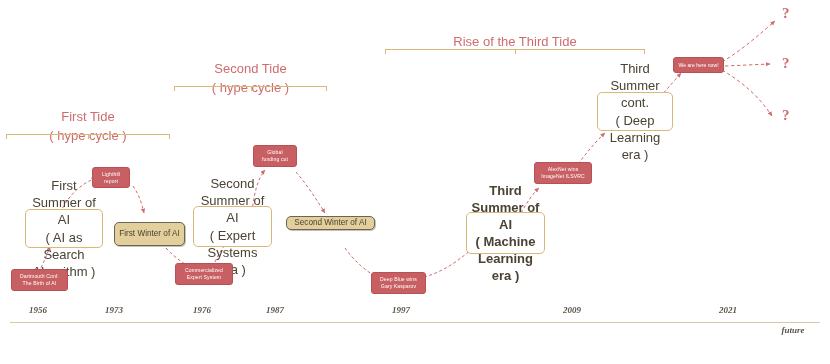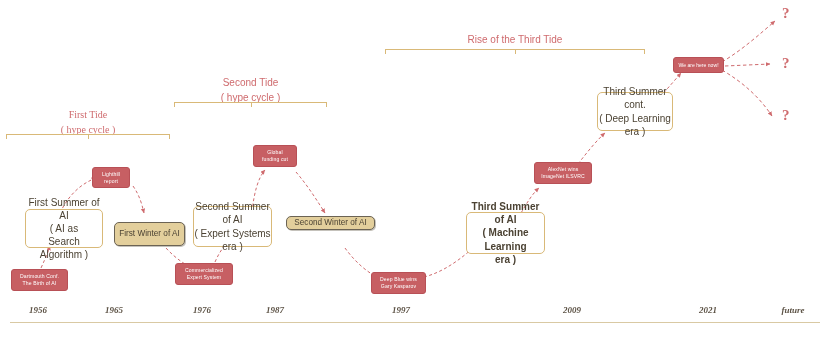--- a/index.html
+++ b/index.html
@@ -20,21 +20,21 @@
     display:flex;align-items:center;justify-content:center;
     text-align:center;
     line-height:1.32;
     white-space:pre-line;
   }
   .node.summer{
     background:#ffffff;
     border:1.3px solid #d9b978;
     border-radius:5px;
     color:#4b4233;
-    font-size:10px;
+    font-size:13px;
   }
   .node.winter{
     background:#e3cf9c;
     border:1.3px solid #6b6354;
     border-radius:5px;
     color:#4b4233;
     font-size:8.2px;
     box-shadow:1px 1px 0 rgba(90,80,60,.35);
   }
   .node.event{
@@ -50,21 +50,21 @@
     border:1px solid #b85056;
     border-radius:3px;
     color:#ffffff;
     font-size:5.1px;
   }
 
   
   .tide{position:absolute;}
   .tide .title{
     color:#cf6b6e;
-    font-size:10px;
+    font-size:13px;
     text-align:center;
     line-height:1.45;
     white-space:pre-line;
   }
   .bracket{
     position:absolute;
     border-top:1.1px solid #d9b978;
     border-left:1.1px solid #d9b978;
     border-right:1.1px solid #d9b978;
     height:5px;
@@ -139,29 +139,29 @@
       <path d="M660,97 C668,88 675,80 681,73"></path>
     </g>
 
     <g fill="none" stroke="#cf6b6e" stroke-width="1" stroke-dasharray="3.4,2.6" marker-end="url(#ah)">
       <path d="M722,62 C742,50 760,34 775,21"></path>
       <path d="M725,66 L770,64"></path>
       <path d="M722,70 C744,83 760,98 772,116"></path>
     </g>
   </svg>
 
-  <div class="tide" style="left:6px;top:108px;width:164px;font-family:Liberation Serif, serif;">
+  <div class="tide" style="left:6px;top:108px;width:164px;">
     <div class="title">First Tide
 ( hype cycle )</div>
     <div class="bracket" style="left:0;top:26px;width:164px;">
       <div class="tick"></div>
     </div>
   </div>
 
-  <div class="tide" style="left:174px;top:76px;width:153px;">
+  <div class="tide" style="left:174px;top:60px;width:153px;">
     <div class="title">Second Tide
 ( hype cycle )</div>
     <div class="bracket" style="left:0;top:26px;width:153px;">
       <div class="tick"></div>
     </div>
   </div>
 
   <div class="tide" style="left:385px;top:33px;width:260px;">
     <div class="title">Rise of the Third Tide</div>
     <div class="bracket" style="left:0;top:16px;width:260px;">
@@ -208,21 +208,21 @@
 ImageNet ILSVRC</div>
 
   <div class="node here" style="left:673px;top:57px;width:51px;height:16px;">We are here now!</div>
 
   <div class="qmark" style="left:782px;top:5px;">?</div>
   <div class="qmark" style="left:782px;top:55px;">?</div>
   <div class="qmark" style="left:782px;top:107px;">?</div>
 
   <div id="axis"></div>
   <div class="yr" style="left:38px;">1956</div>
-  <div class="yr" style="left:114px;">1965</div>
+  <div class="yr" style="left:114px;">1973</div>
   <div class="yr" style="left:202px;">1976</div>
   <div class="yr" style="left:275px;">1987</div>
   <div class="yr" style="left:401px;">1997</div>
   <div class="yr" style="left:572px;">2009</div>
-  <div class="yr" style="left:708px;">2021</div>
-  <div class="yr" style="left:793px;">future</div>
+  <div class="yr" style="left:728px;">2021</div>
+  <div class="yr" style="left:793px;margin-top:20px;">future</div>
 
 </div>
 
 </body></html>

